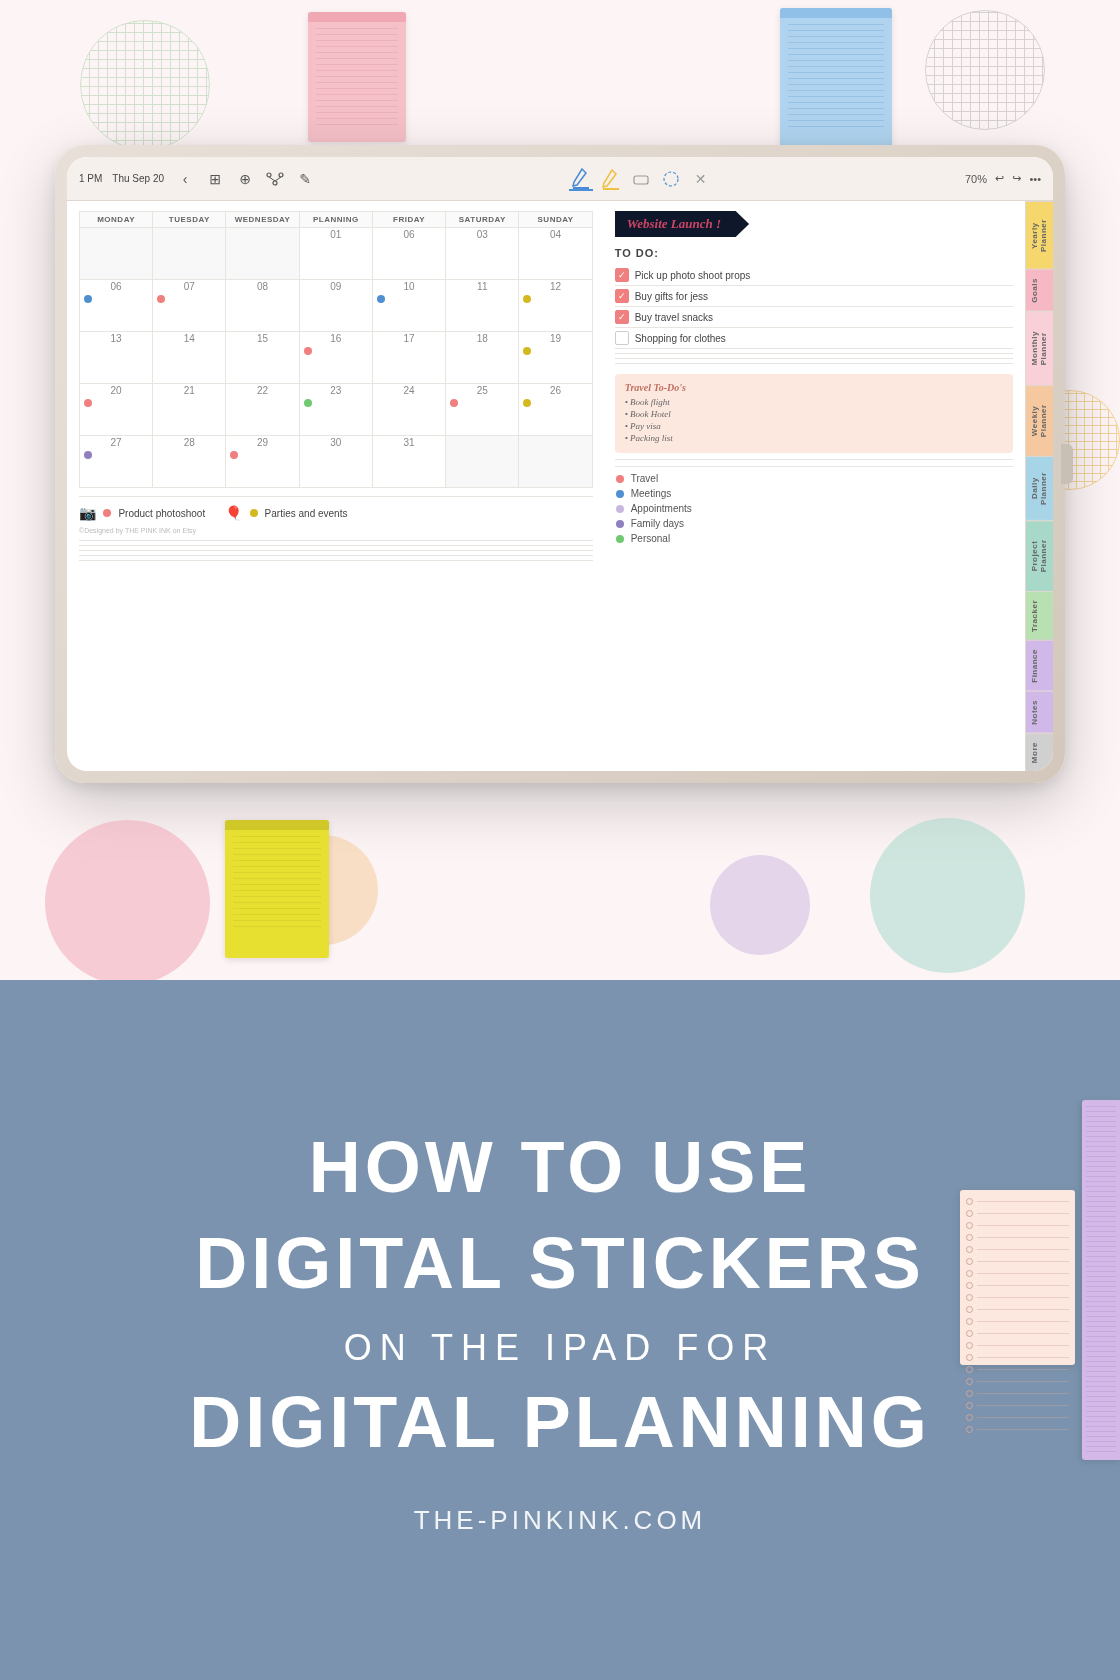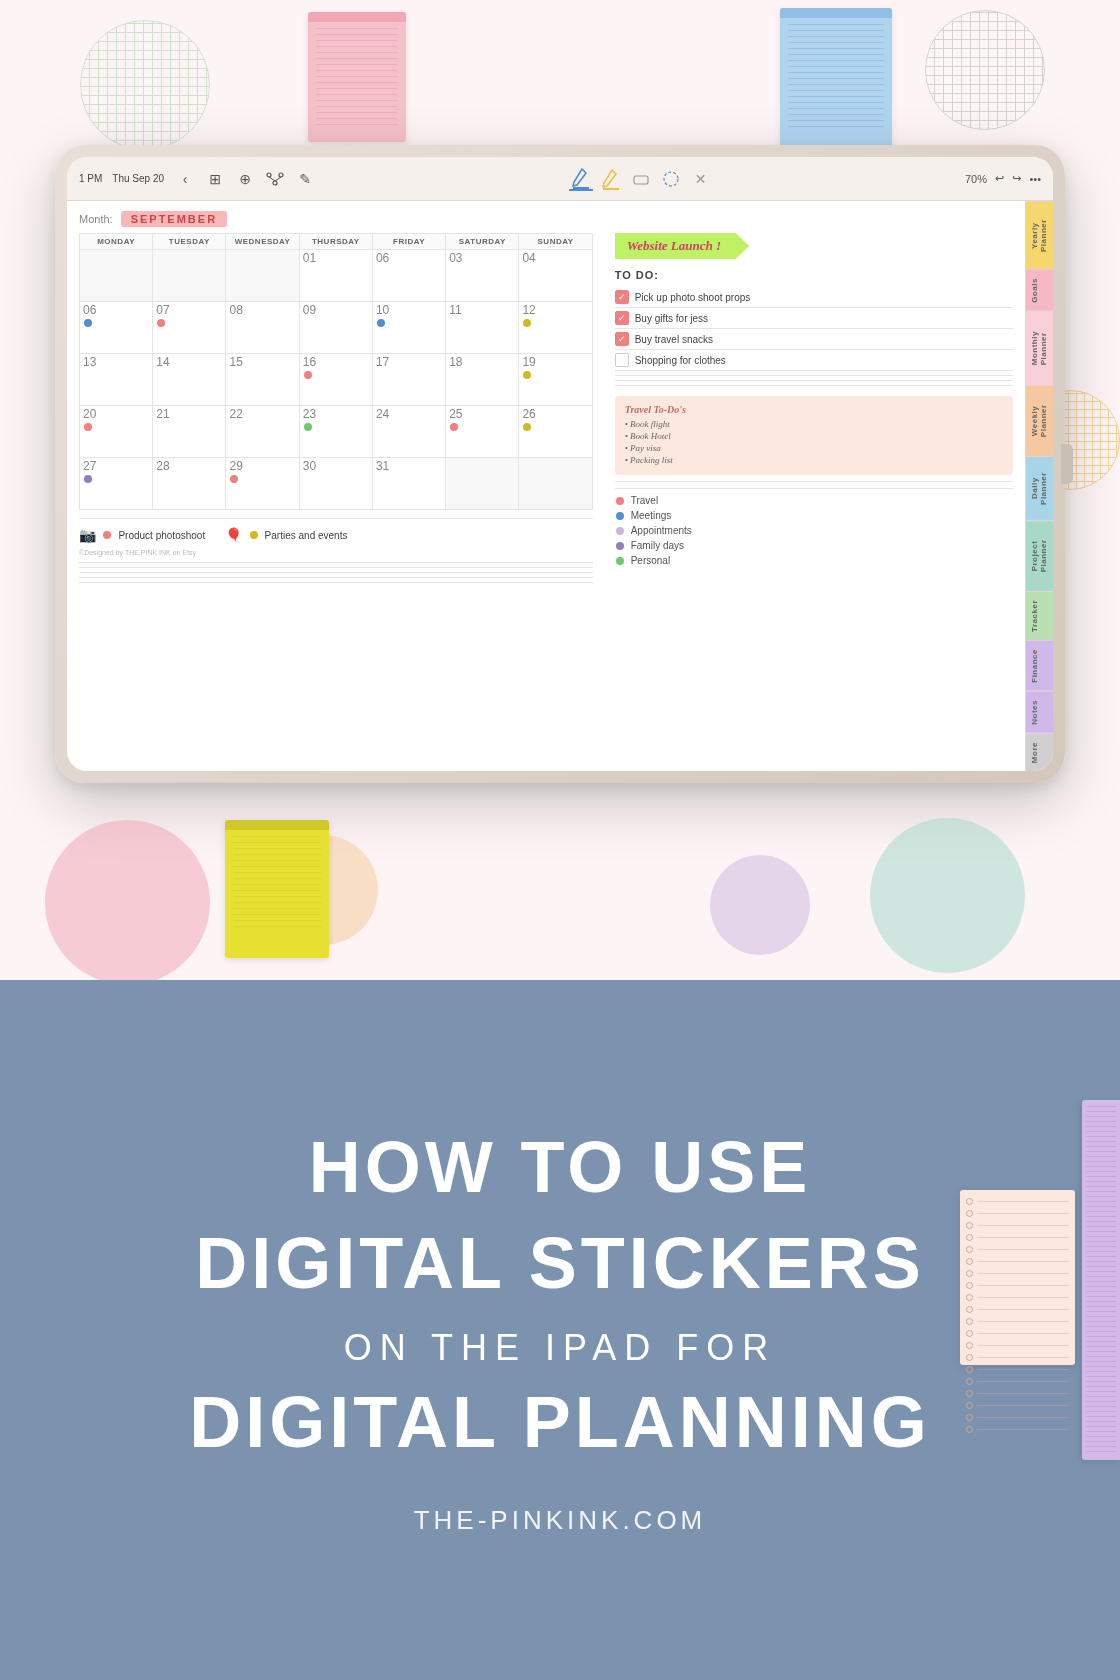--- a/index.html
+++ b/index.html
@@ -269,23 +269,23 @@
       font-size: 8px;
       color: #444;
       position: relative;
     }
 
     .calendar-grid td.empty {
       background: #f8f8f8;
     }
 
     .cal-date {
-      font-size: 12px;
+      font-size: 10px;
       color: #888;
-      text-align: left;
+      text-align: center;
       line-height: 1;
     }
 
     .cal-dot {
       width: 8px;
       height: 8px;
       border-radius: 50%;
       display: inline-block;
       margin: 1px;
     }
@@ -533,35 +533,31 @@
           <span>70%</span>
           <div>↩</div>
           <div>↪</div>
           <div>•••</div>
         </div>
       </div>
 
       <div class="planner-content">
         <div class="planner-main">
 
-          <div class="month-header">
-            <span class="month-label">Month:</span>
-            <span class="month-badge">SEPTEMBER</span>
-          </div>
 
           <div class="calendar-area" style="position:relative;">
 
             <div class="calendar-section">
               <table class="calendar-grid">
                 <thead>
                   <tr>
                     <th>MONDAY</th>
                     <th>TUESDAY</th>
                     <th>WEDNESDAY</th>
-                    <th>THURSDAY</th>
+                    <th>PLANNING</th>
                     <th>FRIDAY</th>
                     <th>SATURDAY</th>
                     <th>SUNDAY</th>
                   </tr>
                 </thead>
                 <tbody>
 
                   <tr>
                     <td class="empty"></td>
                     <td class="empty"></td>
@@ -728,21 +724,21 @@
                 <div style="height:1px;background:#e8e4e0;margin:4px 0;"></div>
                 <div style="height:1px;background:#e8e4e0;margin:4px 0;"></div>
                 <div style="height:1px;background:#e8e4e0;margin:4px 0;"></div>
                 <div style="height:1px;background:#e8e4e0;margin:4px 0;"></div>
               </div>
             </div>
 
             <div class="todo-section">
 
               <div style="position:relative;margin-bottom:10px;">
-                <div style="display:inline-block;background:#bef264;padding:5px 28px 5px 12px;font-size:13px;font-weight:600;color:#cc4466;font-style:italic;clip-path:polygon(0 0, 90% 0, 100% 50%, 90% 100%, 0 100%);font-family:Georgia,serif;">Website Launch !</div>
+                <div style="display:inline-block;background:#0f172a;padding:5px 28px 5px 12px;font-size:13px;font-weight:600;color:#cc4466;font-style:italic;clip-path:polygon(0 0, 90% 0, 100% 50%, 90% 100%, 0 100%);font-family:Georgia,serif;">Website Launch !</div>
               </div>
 
               <div class="todo-title">TO DO:</div>
 
               <div class="todo-item">
                 <div class="todo-check checked">✓</div>
                 <span>Pick up photo shoot props</span>
               </div>
               <div class="todo-item">
                 <div class="todo-check checked">✓</div>

